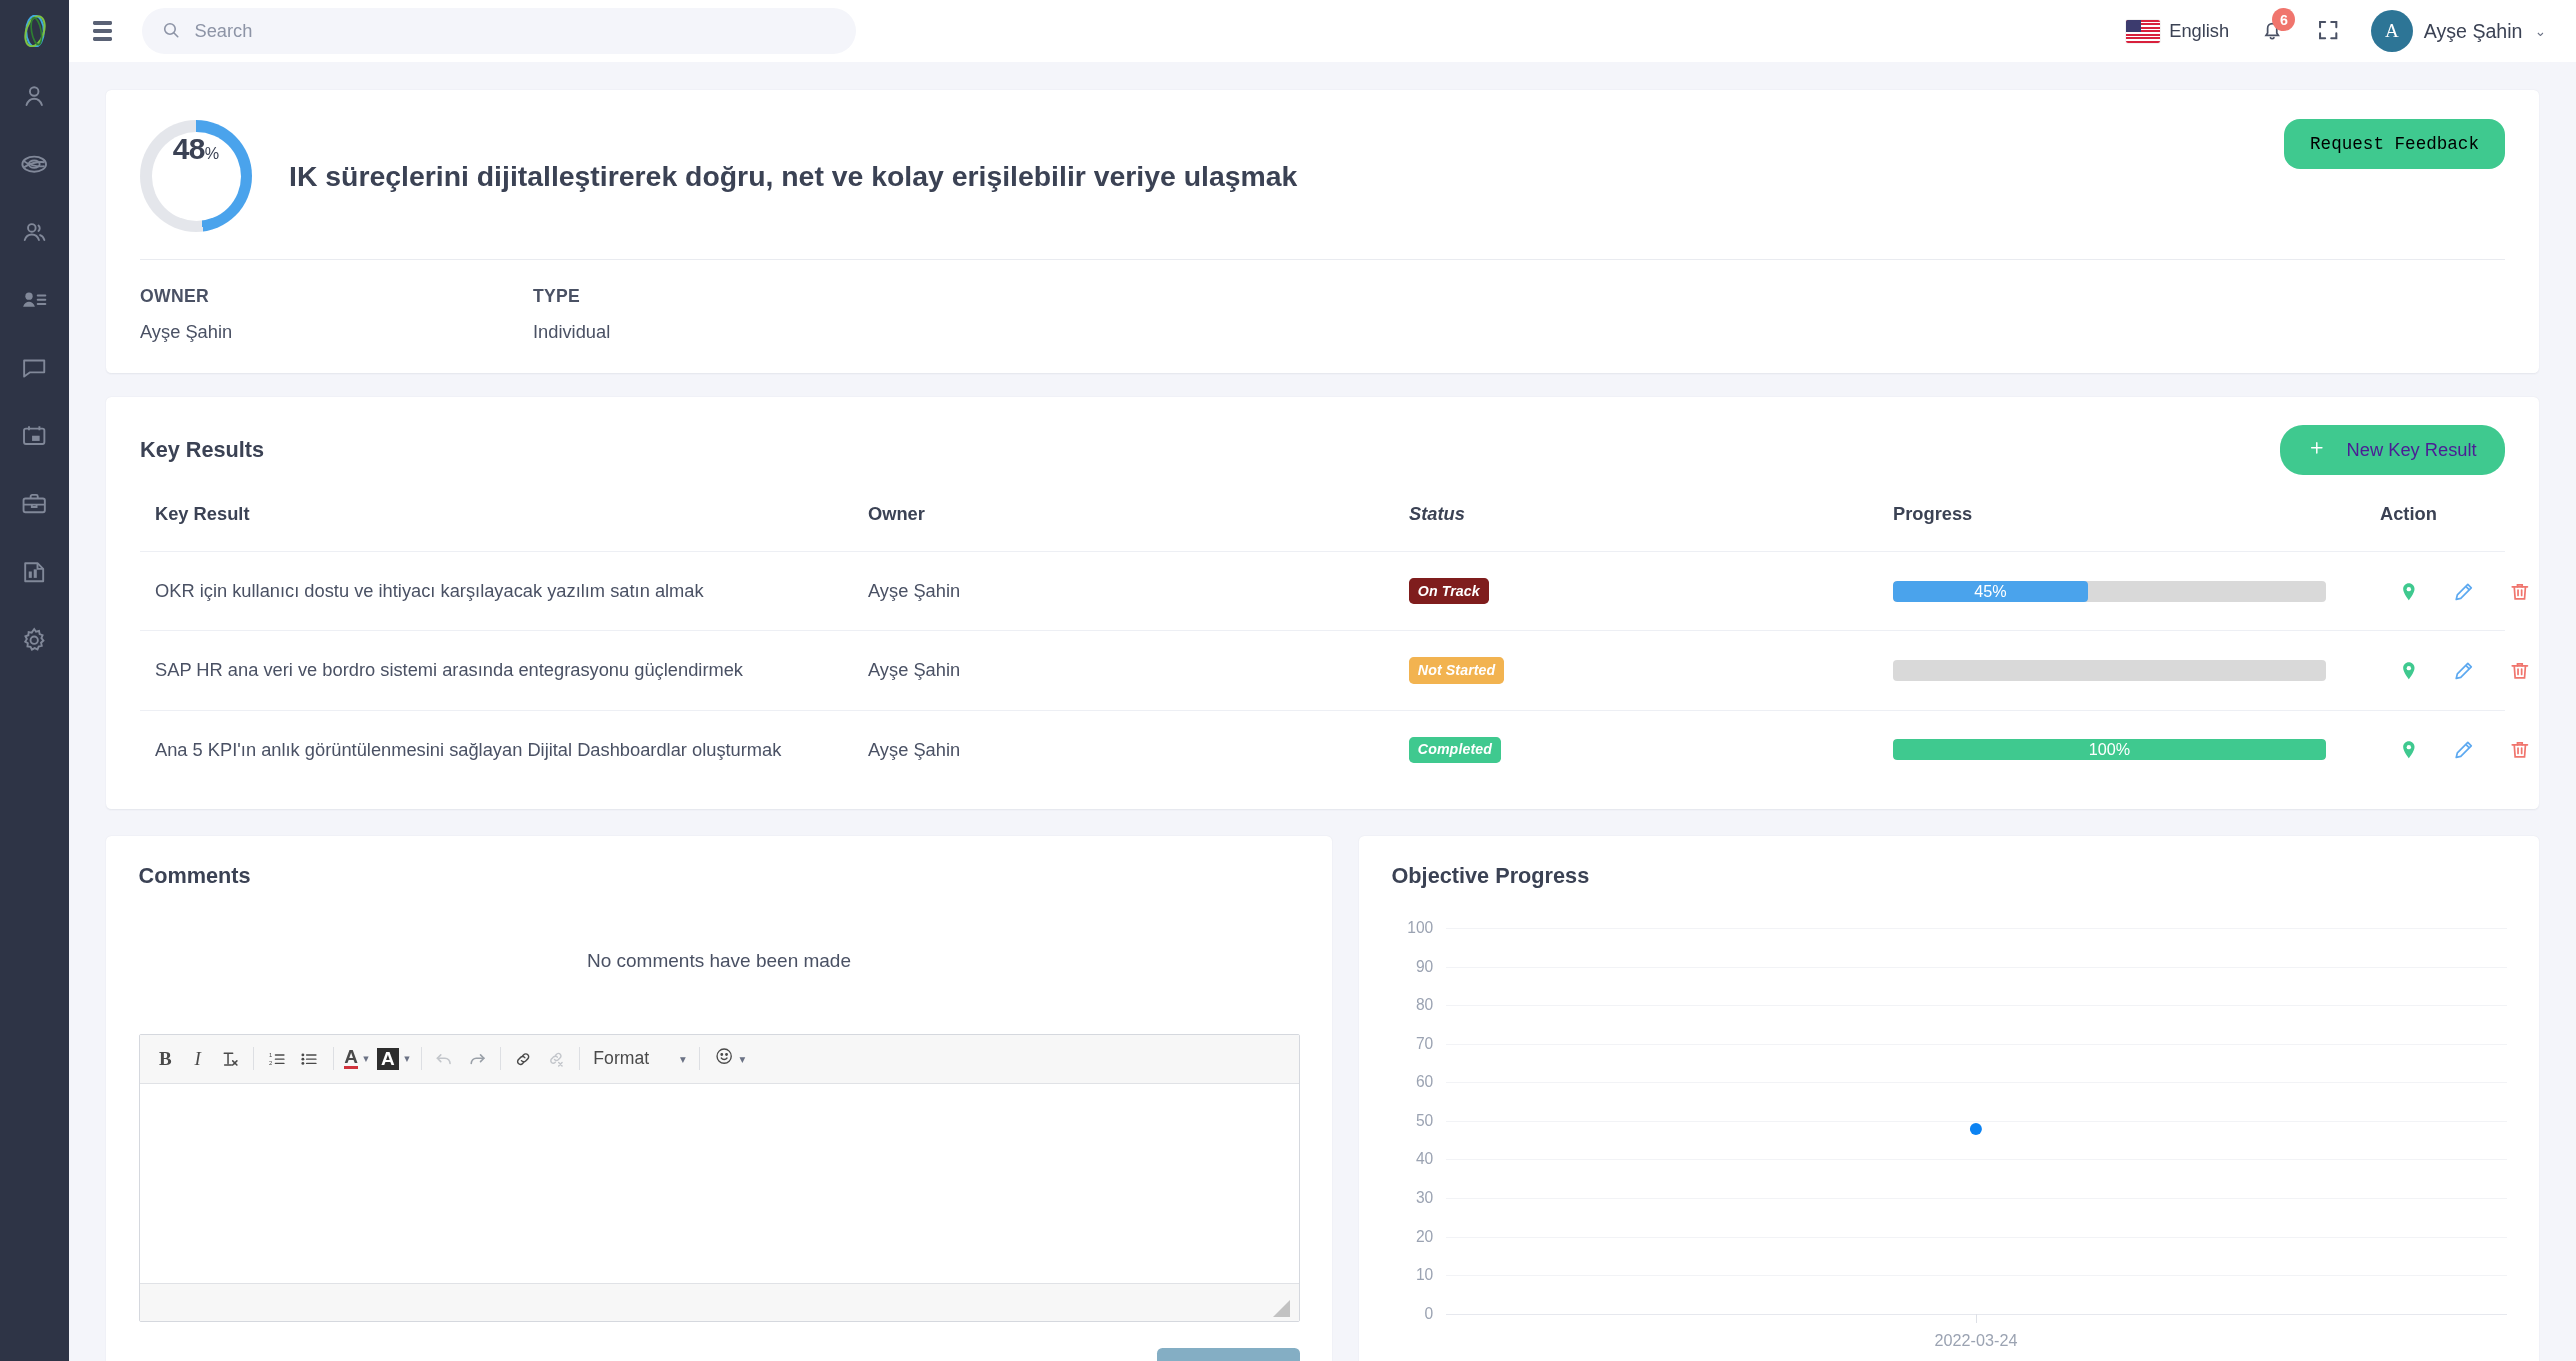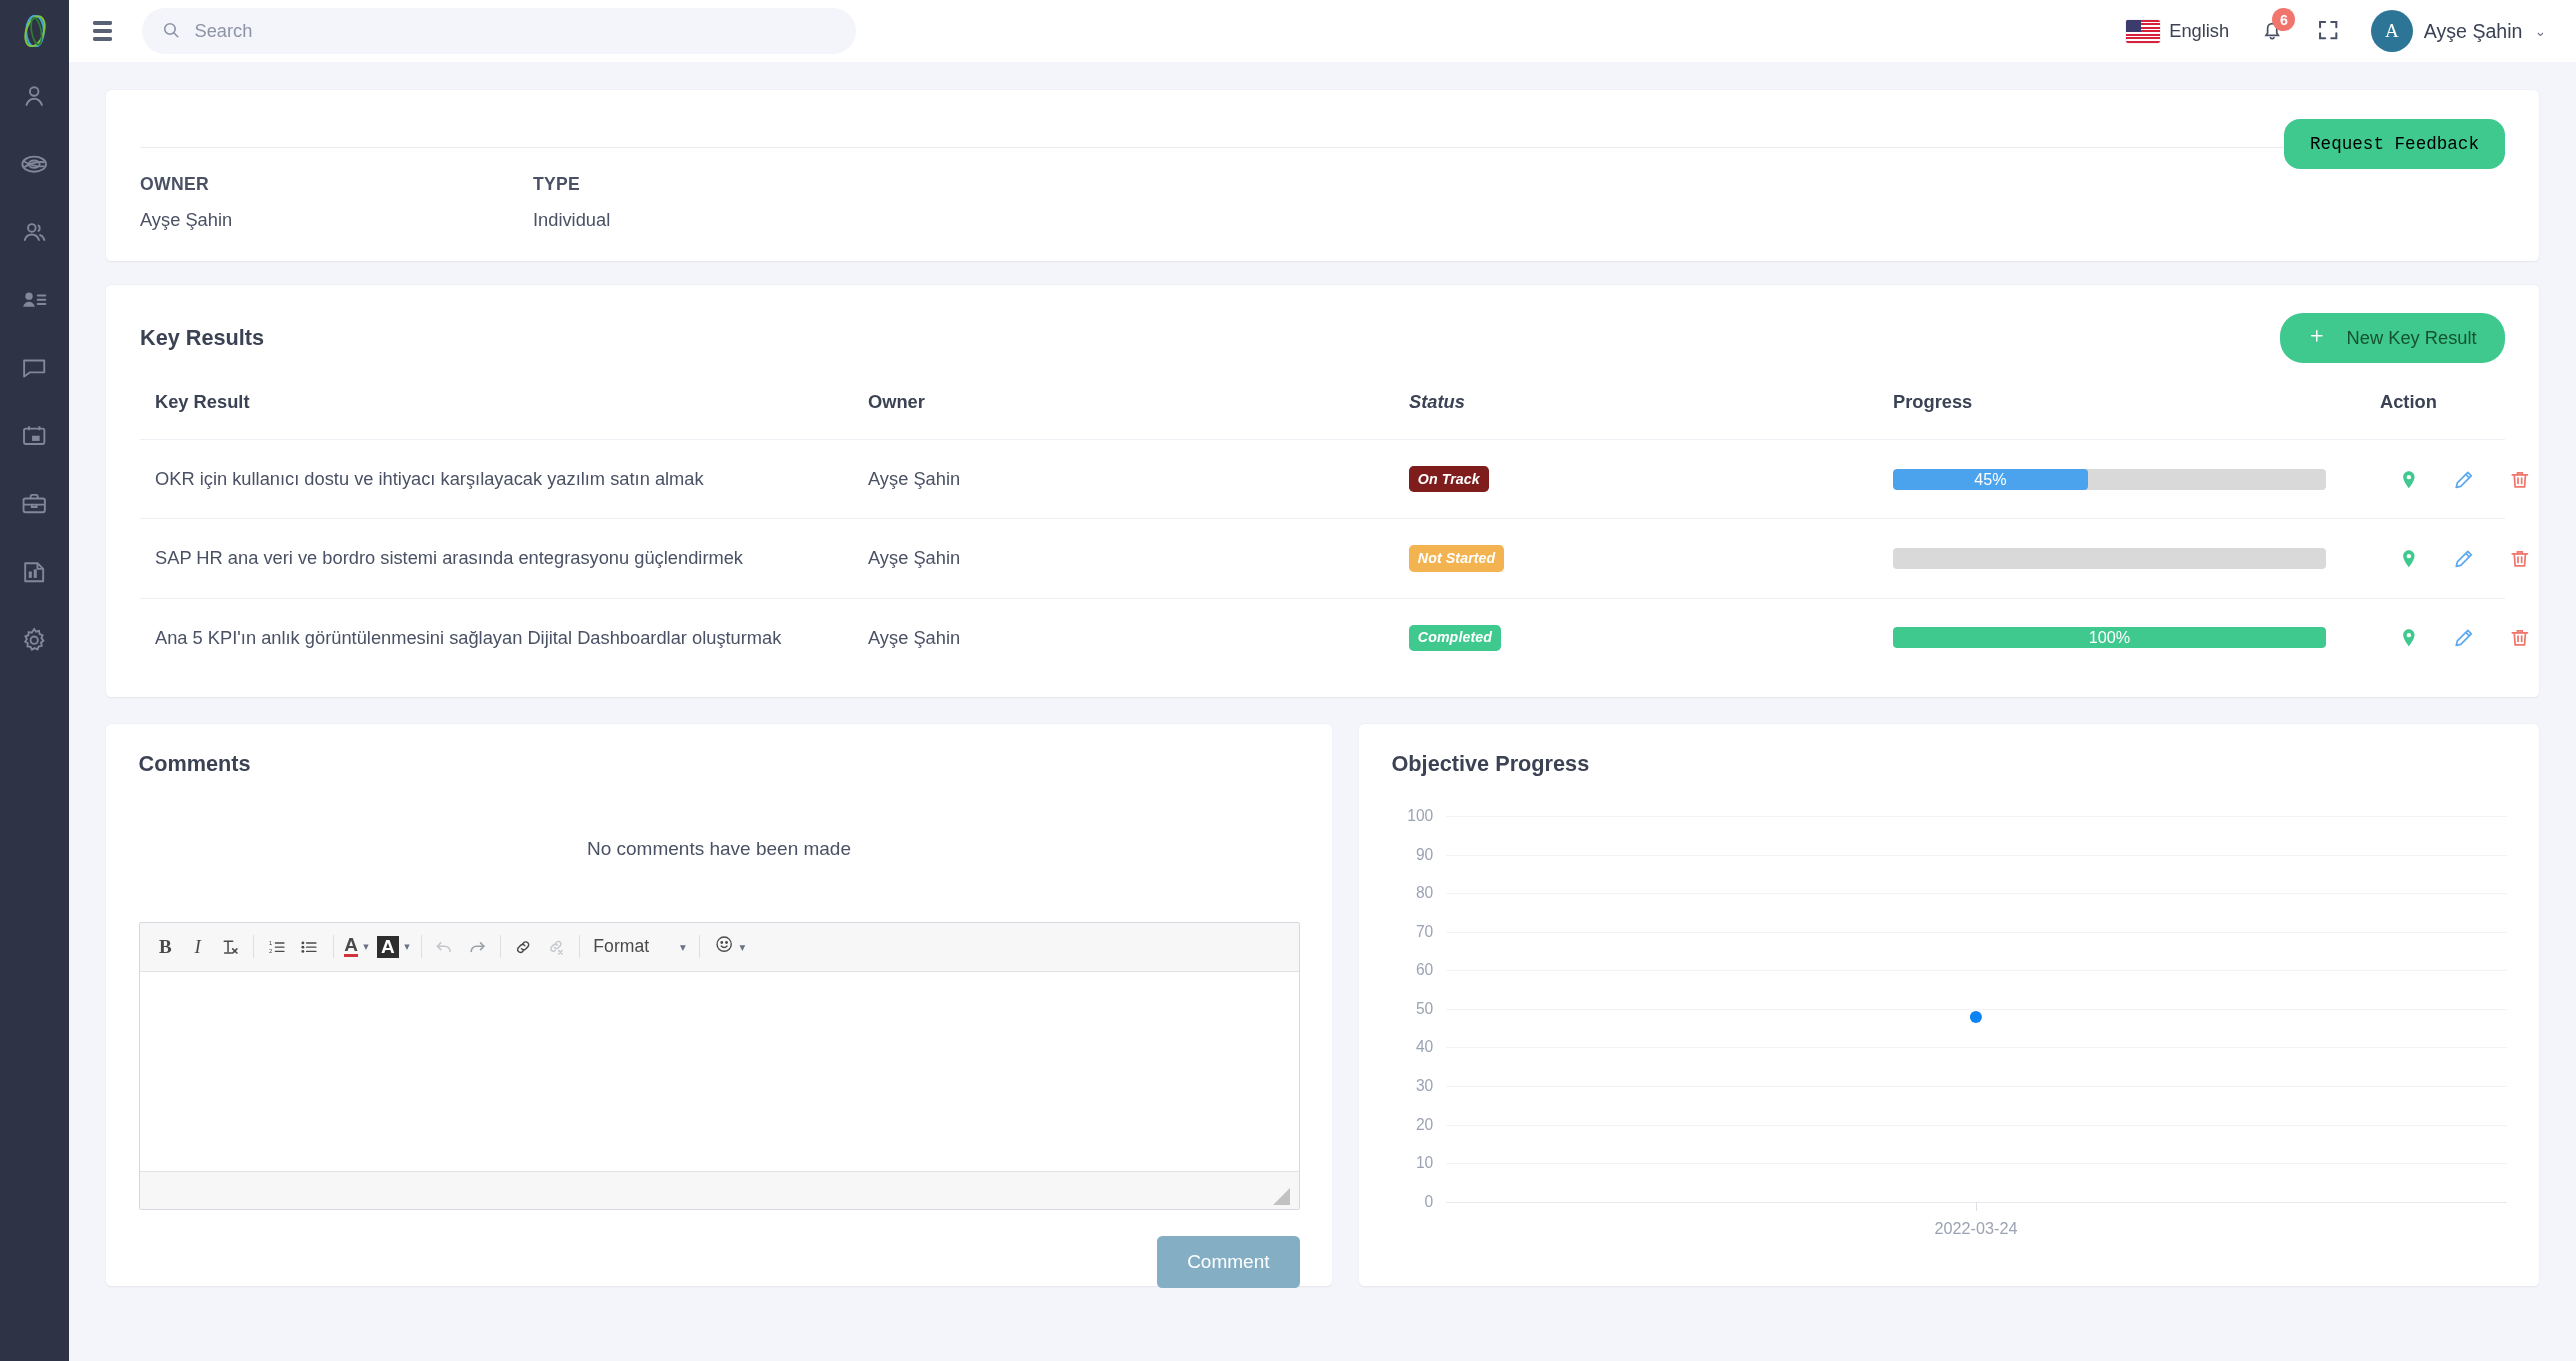--- a/index.html
+++ b/index.html
@@ -109,21 +109,21 @@
   #objmeta { display:flex; padding-top:26px; }
   .metacol { width:393px; }
   .metalabel { font-size:17.6px; font-weight:bold; color:#4A5164; letter-spacing:0.3px; }
   .metavalue { font-size:18.3px; color:#4A5164; margin-top:13.5px; }
 
   
   #krcard { margin-top:24.4px; padding:28.4px 34px 20.3px 34px; position:relative; }
   #krhead { display:flex; align-items:center; }
   #krtitle { font-size:21.7px; font-weight:bold; color:#3B4254; }
   #newkr {
-    margin-left:auto; background:#3FC98F; color:#14532d; border:none; border-radius:23px;
+    margin-left:auto; background:#3FC98F; color:#4c1d95; border:none; border-radius:23px;
     padding:13.5px 28.4px; font-size:18.3px; cursor:pointer; display:flex; align-items:center; gap:21px;
     font-family:"Liberation Sans", sans-serif;
   }
   table#krtable { width:100%; border-collapse:collapse; margin-top:28.4px; table-layout:fixed; }
   #krtable th {
     text-align:left; font-size:18.3px; font-weight:bold; color:#3B4254;
     padding:0 0 26px 0; border-bottom:0.7px solid #EDEFF4;
   }
   #krtable td { padding:26px 0; border-bottom:0.7px solid #EDEFF4; font-size:18.3px; color:#4A5164; vertical-align:middle; }
   #krtable tr:last-child td { border-bottom:none; }
@@ -347,20 +347,30 @@
       <span class="avatar">A</span>
       <span class="uname">Ayşe Şahin</span>
       <span class="caret">⌄</span>
     </div>
   </div>
 </div>
 
 <div id="content">
 
   <div class="card" id="objcard">
+    <div id="objtop">
+      <div class="donut">
+        <div class="ring" id="donut-ring" style="background: conic-gradient(rgb(74, 163, 236) 0deg, rgb(74, 163, 236) 48%, rgb(228, 230, 235) 48%, rgb(228, 230, 235) 100%);"></div>
+        <div class="hole">
+          <span class="val">48</span>
+          <span class="pct">%</span>
+        </div>
+      </div>
+      <div id="objtitle">IK süreçlerini dijitalleştirerek doğru, net ve kolay erişilebilir veriye ulaşmak</div>
+    </div>
     <button id="reqfb">Request Feedback</button>
     <div id="objdivider"></div>
     <div id="objmeta">
       <div class="metacol">
         <div class="metalabel">OWNER</div>
         <div class="metavalue">Ayşe Şahin</div>
       </div>
       <div class="metacol">
         <div class="metalabel">TYPE</div>
         <div class="metavalue">Individual</div>

